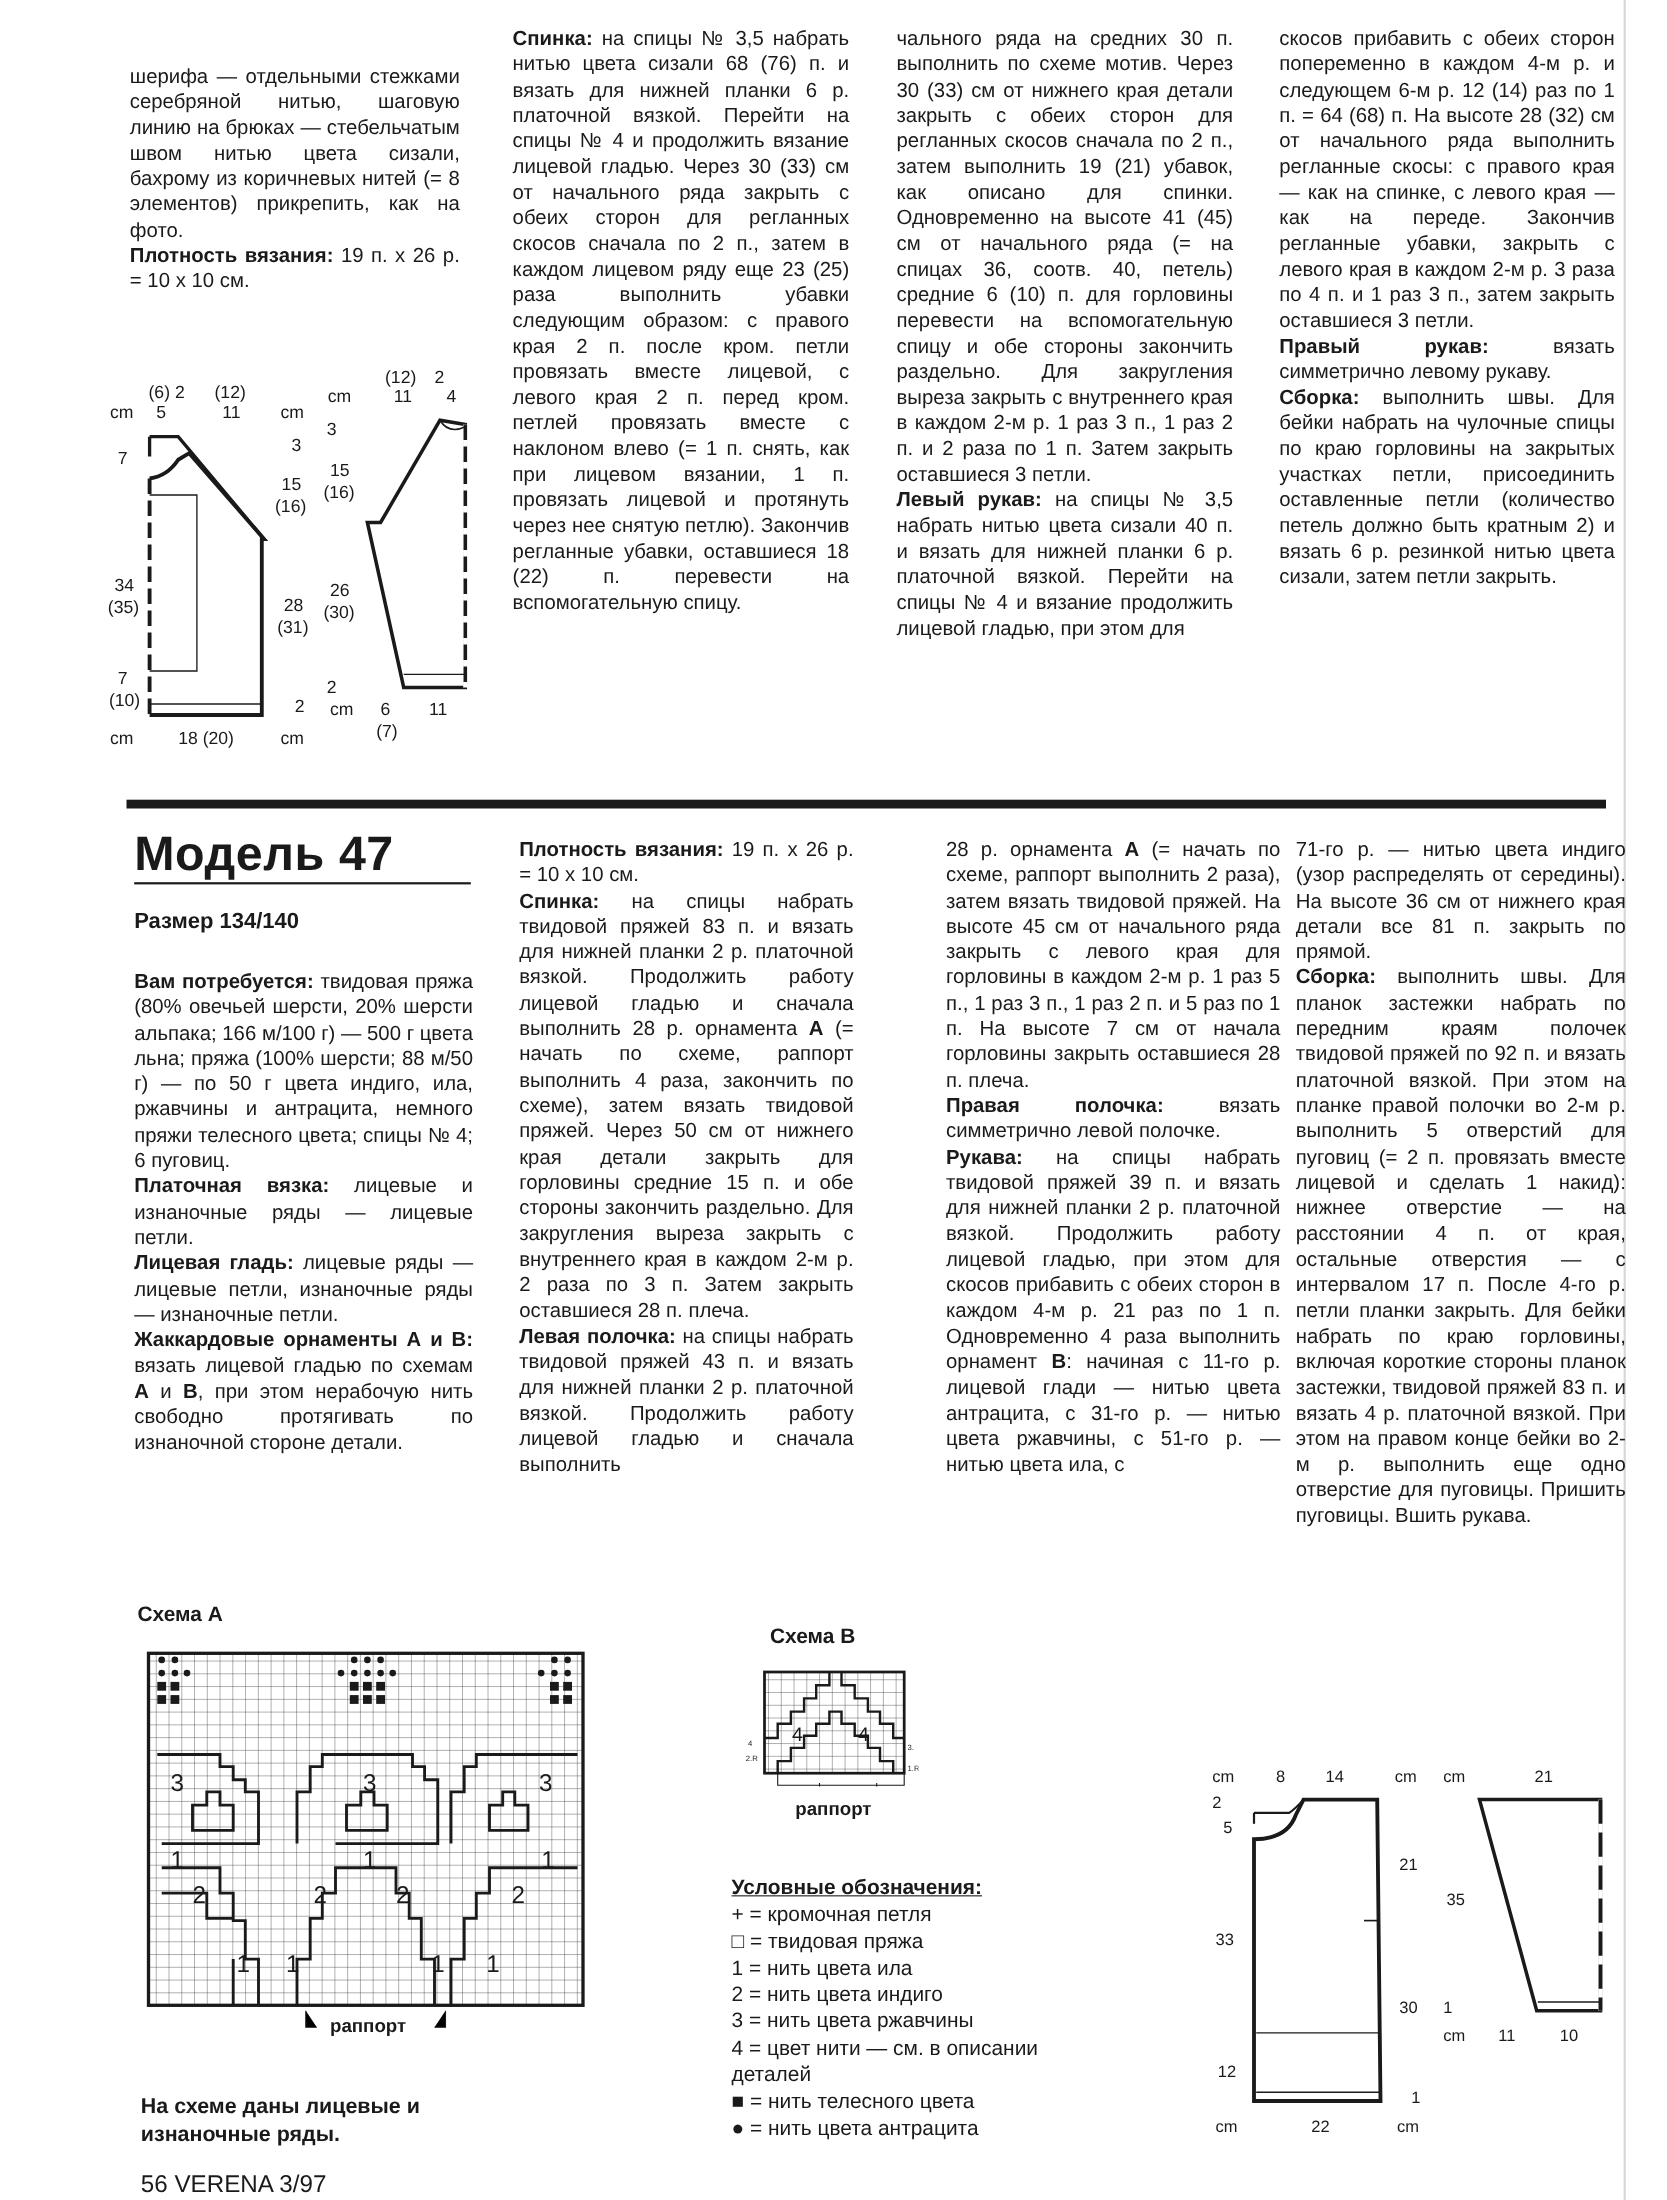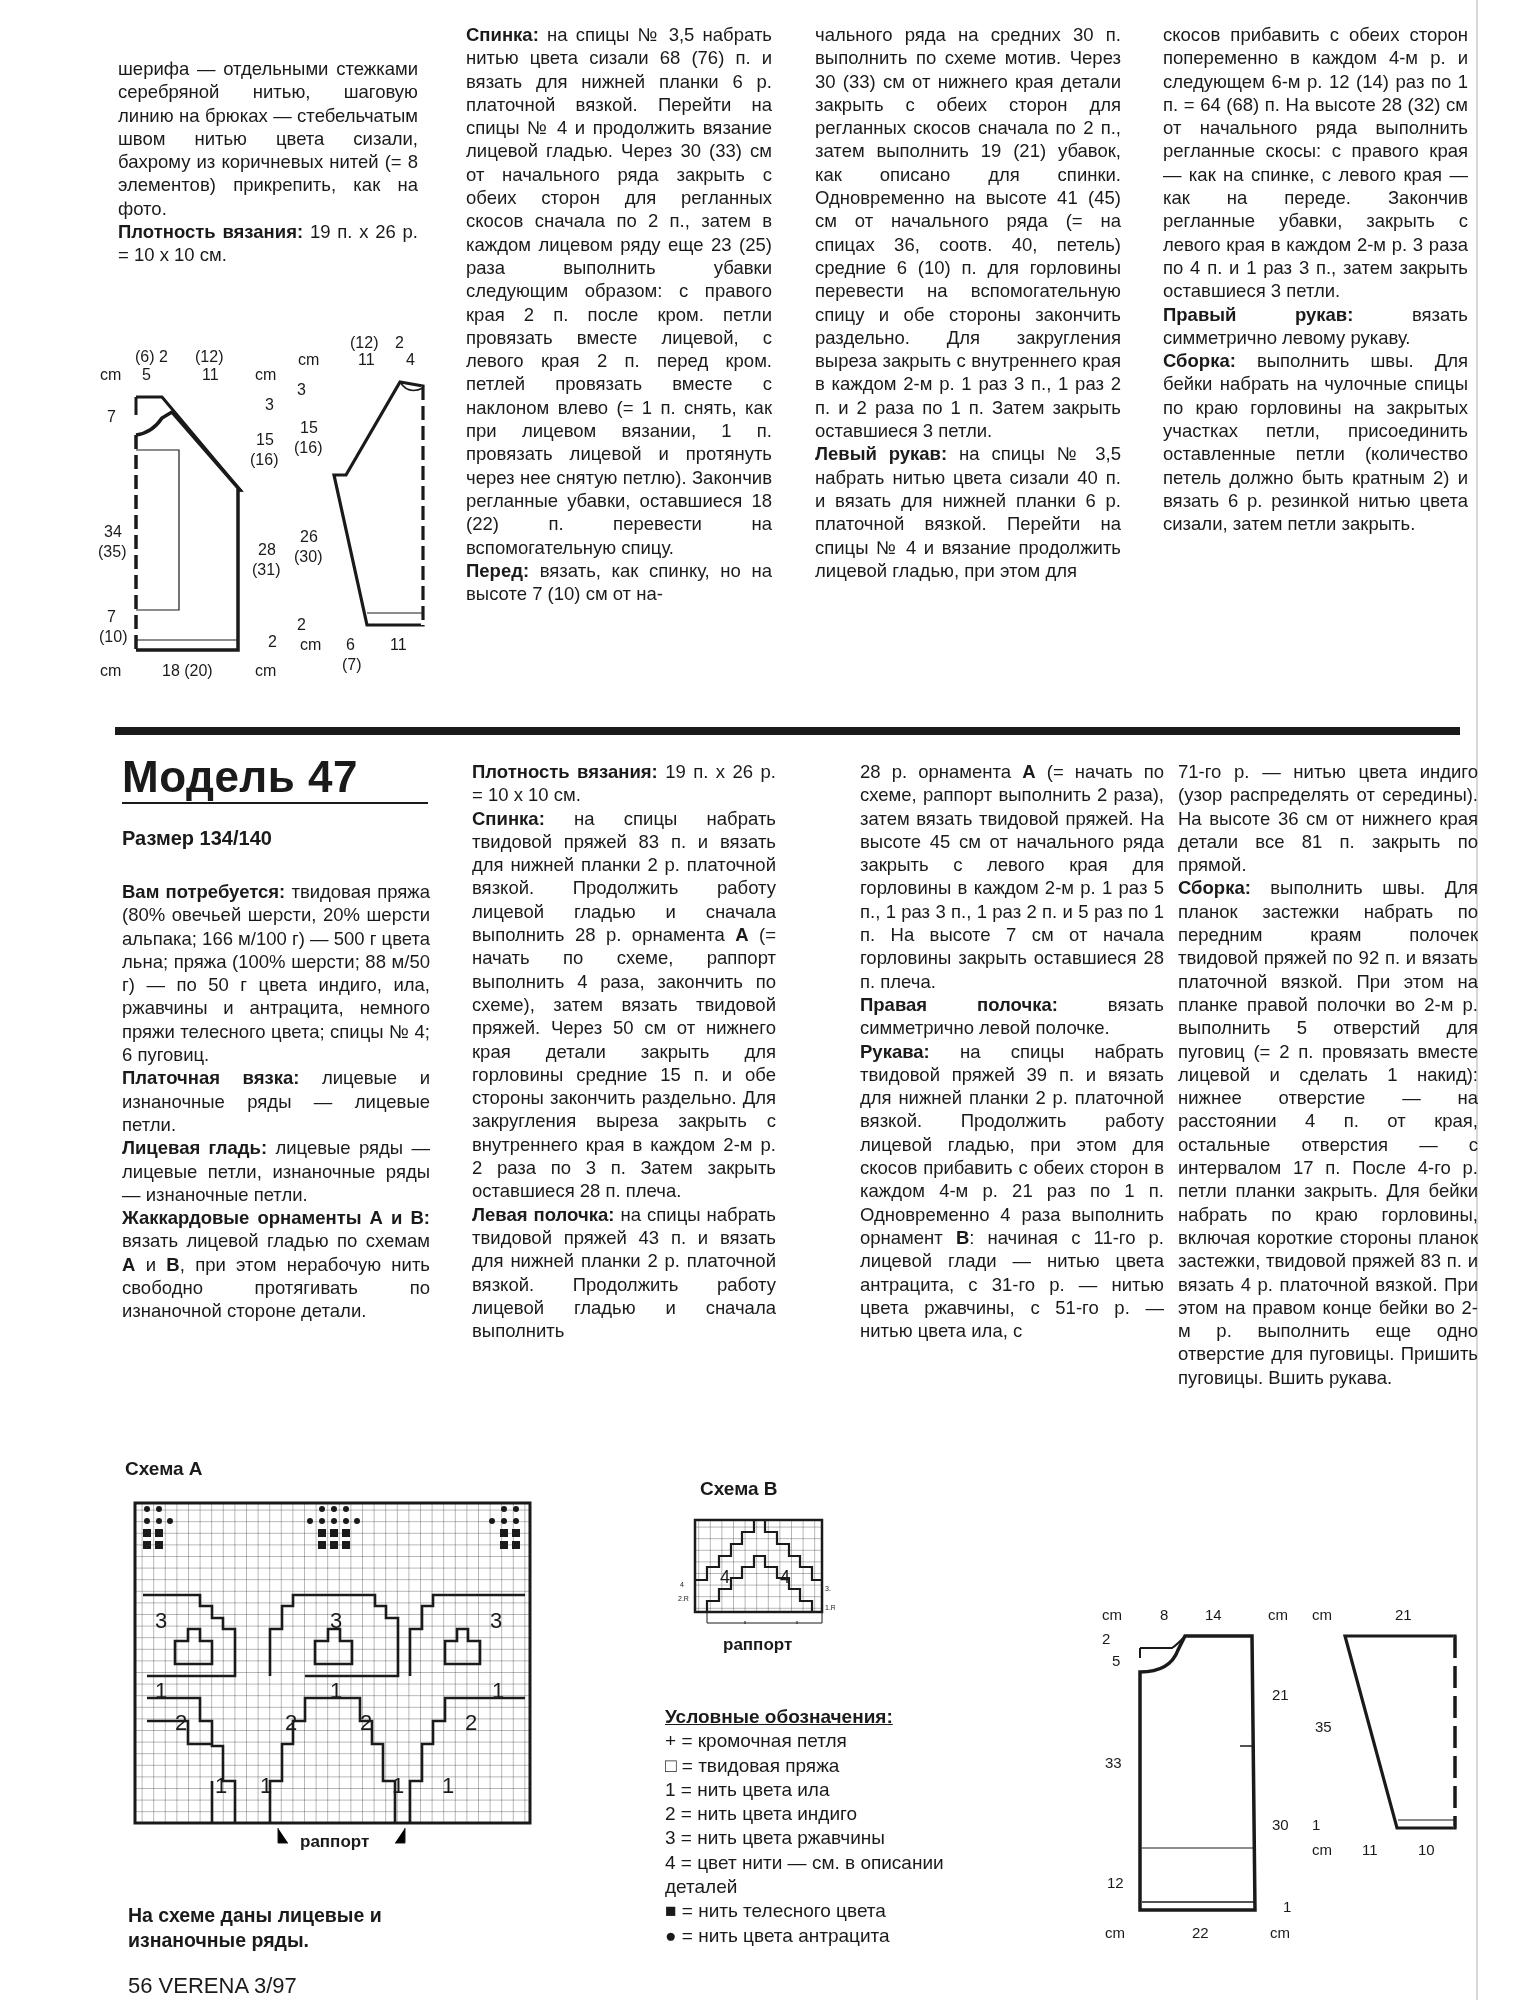--- a/index.html
+++ b/index.html
@@ -26,21 +26,20 @@
 
 <div class="vline"></div>
 
 <div class="col" style="left:118px; top:23px; width:300px;margin-top:34px;">
   <p><span>шерифа — отдельными стежками серебряной нитью, шаговую линию на брюках — стебельчатым швом нитью цвета сизали, бахрому из коричневых нитей (= 8 элементов) прикрепить, как на фото.</span><br>
   <b>Плотность вязания:</b><span> 19 п. x 26 р. = 10 x 10 см.</span></p>
 </div>
 
 <div class="col" style="left:466px; top:23px; width:306px;">
   <p><b>Спинка:</b><span> на спицы № 3,5 набрать нитью цвета сизали 68 (76) п. и вязать для нижней планки 6 р. платочной вязкой. Перейти на спицы № 4 и продолжить вязание лицевой гладью. Через 30 (33) см от начального ряда закрыть с обеих сторон для регланных скосов сначала по 2 п., затем в каждом лицевом ряду еще 23 (25) раза выполнить убавки следующим образом: с правого края 2 п. после кром. петли провязать вместе лицевой, с левого края 2 п. перед кром. петлей провязать вместе с наклоном влево (= 1 п. снять, как при лицевом вязании, 1 п. провязать лицевой и протянуть через нее снятую петлю). Закончив регланные убавки, оставшиеся 18 (22) п. перевести на вспомогательную спицу.</span></p>
-  <p><b>Перед:</b><span> вязать, как спинку, но на высоте 7 (10) см от на-</span></p>
 </div>
 
 <div class="col" style="left:815px; top:23px; width:306px;">
   <p><span>чального ряда на средних 30 п. выполнить по схеме мотив. Через 30 (33) см от нижнего края детали закрыть с обеих сторон для регланных скосов сначала по 2 п., затем выполнить 19 (21) убавок, как описано для спинки. Одновременно на высоте 41 (45) см от начального ряда (= на спицах 36, соотв. 40, петель) средние 6 (10) п. для горловины перевести на вспомогательную спицу и обе стороны закончить раздельно. Для закругления выреза закрыть с внутреннего края в каждом 2-м р. 1 раз 3 п., 1 раз 2 п. и 2 раза по 1 п. Затем закрыть оставшиеся 3 петли.</span></p>
   <p><b>Левый рукав:</b><span> на спицы № 3,5 набрать нитью цвета сизали 40 п. и вязать для нижней планки 6 р. платочной вязкой. Перейти на спицы № 4 и вязание продолжить лицевой гладью, при этом для</span></p>
 </div>
 
 <div class="col" style="left:1163px; top:23px; width:305px;">
   <p><span>скосов прибавить с обеих сторон попеременно в каждом 4-м р. и следующем 6-м р. 12 (14) раз по 1 п. = 64 (68) п. На высоте 28 (32) см от начального ряда выполнить регланные скосы: с правого края — как на спинке, с левого края — как на переде. Закончив регланные убавки, закрыть с левого края в каждом 2-м р. 3 раза по 4 п. и 1 раз 3 п., затем закрыть оставшиеся 3 петли.</span></p>
   <p><b>Правый рукав:</b><span> вязать симметрично левому рукаву.</span></p>

